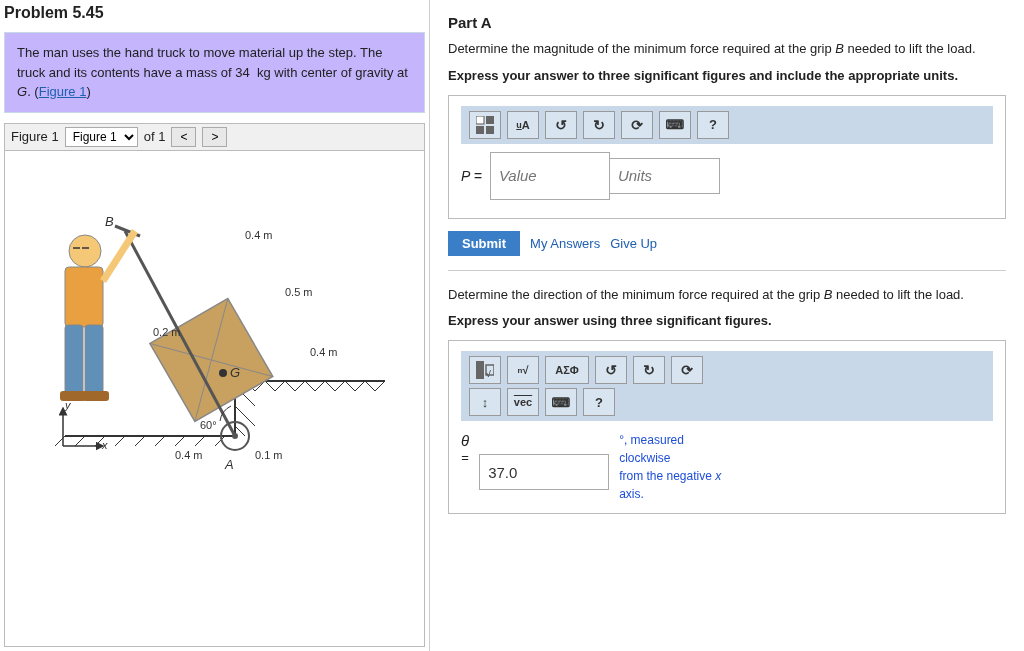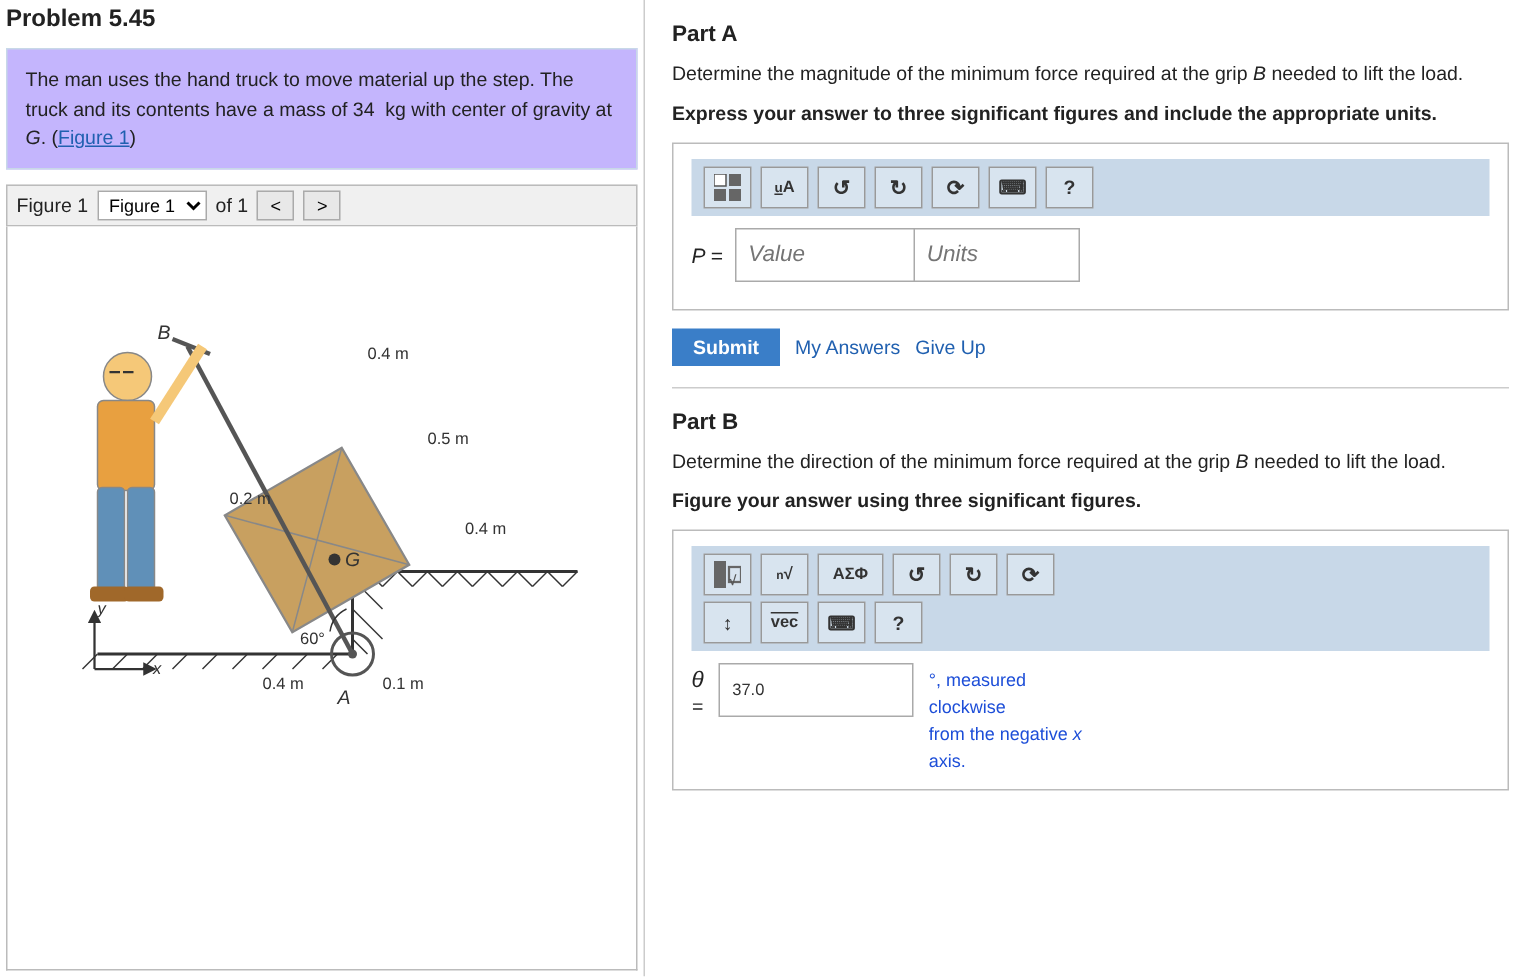--- a/index.html
+++ b/index.html
@@ -142,21 +142,21 @@
     }
 
     .input-label {
       font-size: 14px;
       margin-right: 8px;
       font-style: italic;
     }
 
     .value-input {
       width: 120px;
-      height: 36px;
+      height: 48px;
       border: 1px solid #aaa;
       font-size: 15px;
       font-style: italic;
       color: #aaa;
       padding: 0 8px;
       outline: none;
     }
 
     .units-input {
       width: 110px;
@@ -222,24 +222,25 @@
 
     .equals-label {
       font-size: 13px;
       margin-top: 2px;
     }
 
     .value-input-b {
       width: 130px;
       height: 36px;
       border: 1px solid #aaa;
-      font-size: 11px;
+      font-size: 15px;
       color: #333;
       padding: 0 8px;
       outline: none;
+      margin-top: 25px;
     }
 
     .note-text {
       font-size: 12px;
       color: #1d4ed8;
       line-height: 1.5;
       margin-top: 2px;
     }
 
     .undo-icon::before { content: "↺"; font-size: 14px; }
@@ -417,25 +418,24 @@
     <div class="submit-row">
       <button class="submit-btn">Submit</button>
       <button class="link-btn">My Answers</button>
       <button class="link-btn">Give Up</button>
     </div>
   </div>
 
   <hr class="divider">
 
   <div>
-    <div class="part-title">Part B</div>
     <p class="part-description">
       Determine the direction of the minimum force required at the grip <i>B</i> needed to lift the load.
     </p>
-    <p class="part-instruction">Figure your answer using three significant figures.</p>
+    <p class="part-instruction">Express your answer using three significant figures.</p>
 
     <div class="answer-box">
 
       <div class="toolbar">
         <div style="display:flex; flex-direction:column; gap:4px;">
 
           <div style="display:flex; gap:6px; align-items:center;">
 
             <button class="toolbar-btn" title="Block">
               <svg width="18" height="18" viewBox="0 0 18 18">

